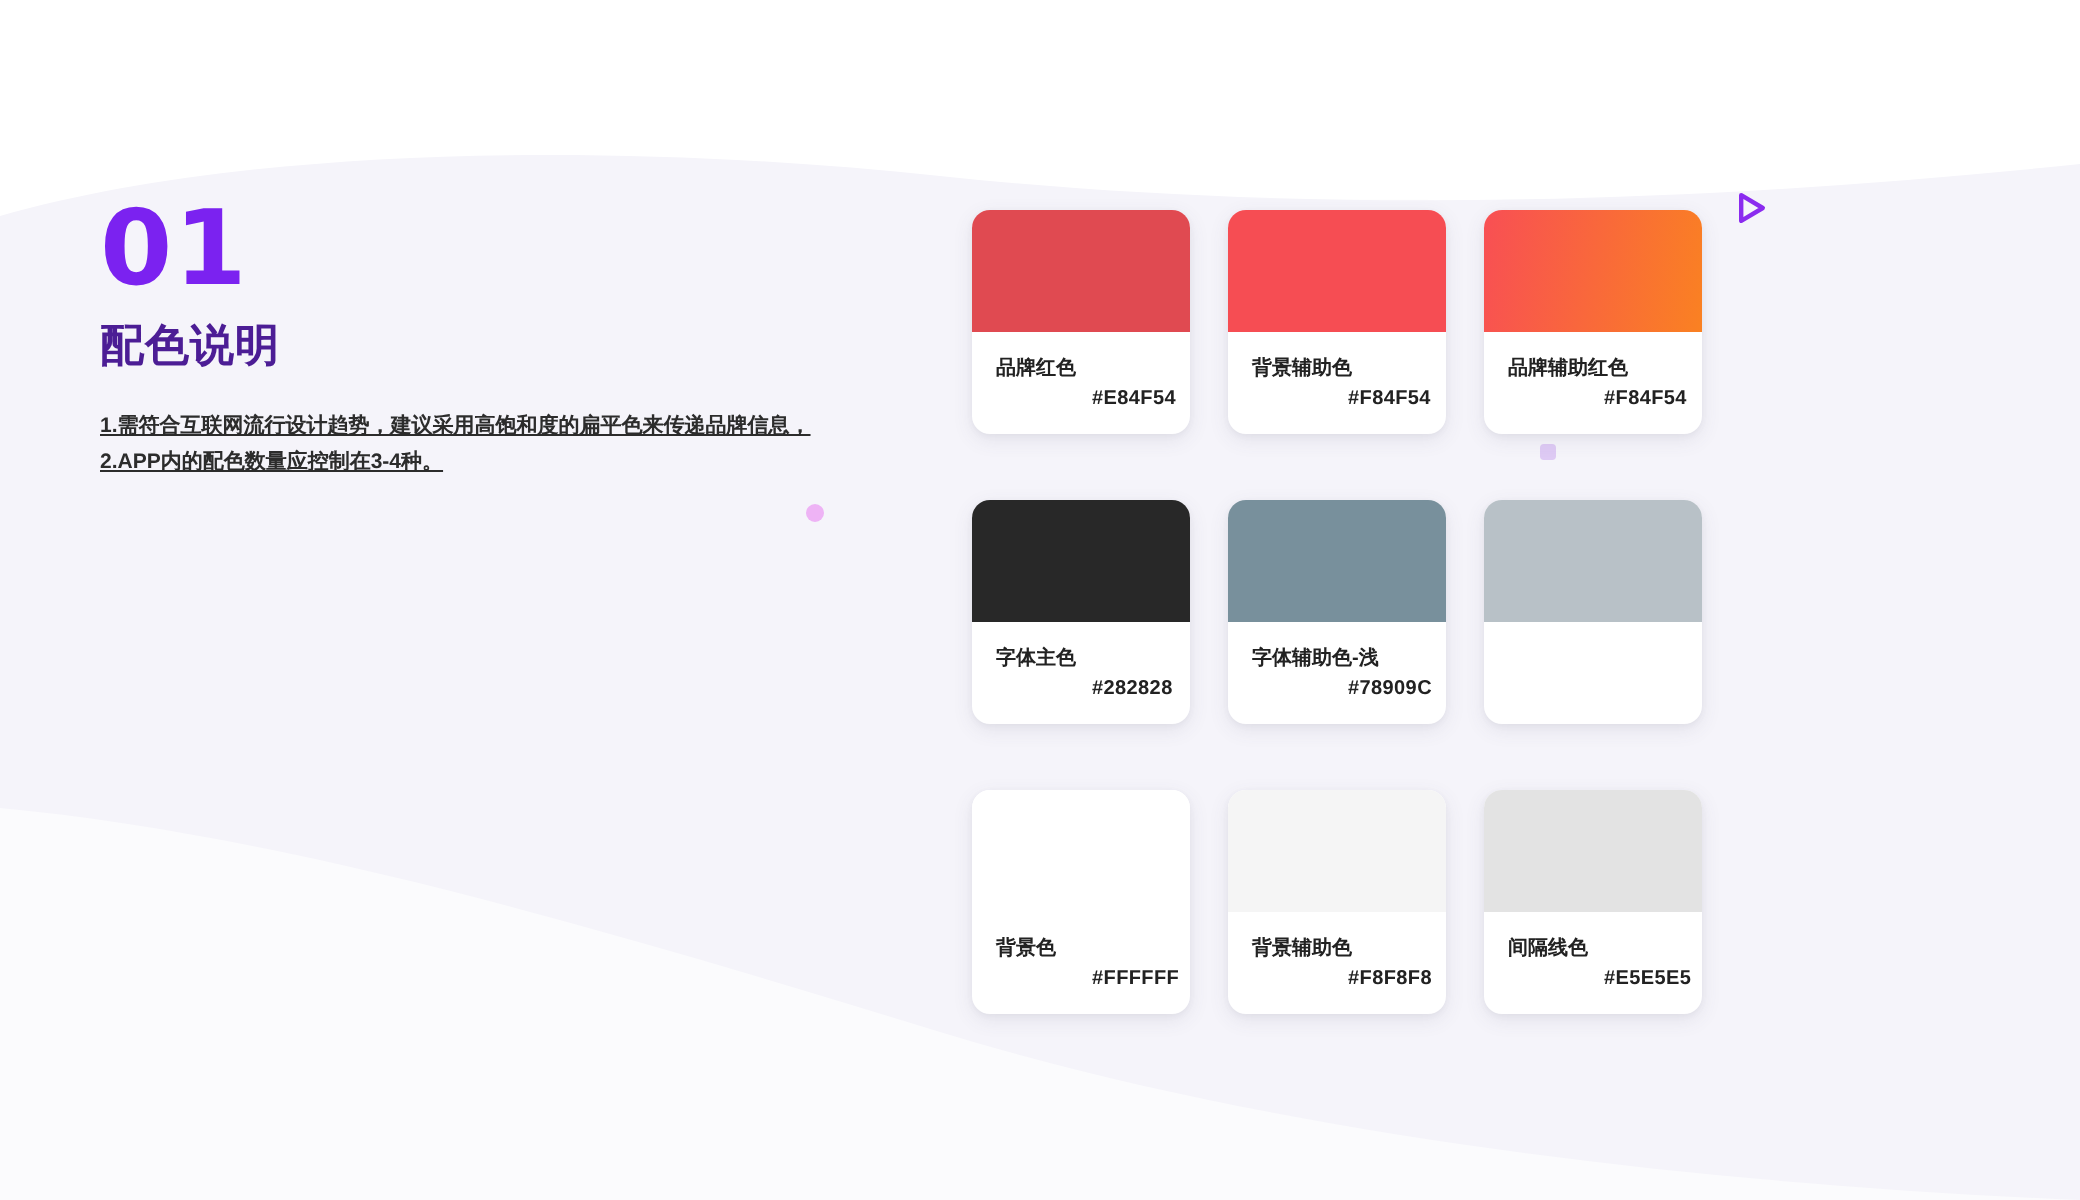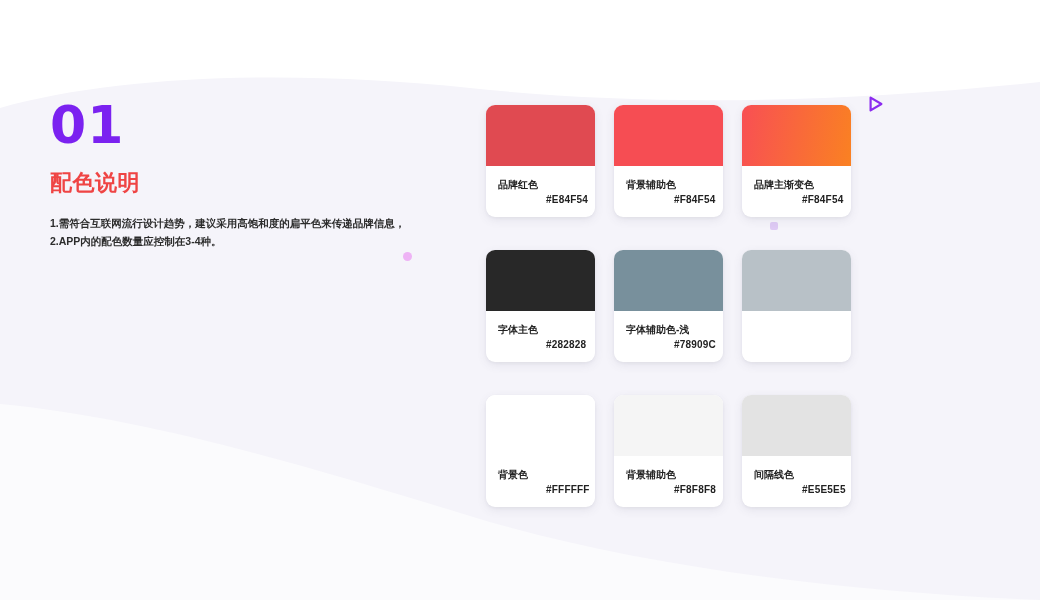--- a/index.html
+++ b/index.html
@@ -34,34 +34,35 @@
   #section-number {
     font-size: 52px;
     line-height: 54px;
     font-weight: bold;
     color: #7B22F0;
     letter-spacing: 1px;
     font-family: "DejaVu Sans", "Liberation Sans", sans-serif;
     margin-top: 36px;
   }
   #section-title {
-    margin-top: 18px;
+    margin-top: 8px;
     font-size: 22px;
     line-height: 26px;
     font-weight: bold;
-    color: #ef4444;
+    color: #4c1d95;
     letter-spacing: 0.5px;
   }
   #section-body {
     margin-top: 18px;
     font-size: 10.5px;
     line-height: 18px;
     color: #2c2c2c;
     font-weight: bold;
     width: 330px;
+    text-decoration: underline;
   }
   #section-body .body-line {
     white-space: nowrap;
   }
 
   
   .deco-dot {
     position: absolute;
     border-radius: 50%;
   }
@@ -180,21 +181,21 @@
     <div class="swatch-color" style="background: rgb(246, 77, 83);"></div>
     <div class="swatch-meta">
       <div class="swatch-name">背景辅助色</div>
       <div class="swatch-hex">#F84F54</div>
     </div>
   </div>
 
   <div class="swatch-card">
     <div class="swatch-color" style="background: linear-gradient(100deg, rgb(248, 79, 84) 0%, rgb(250, 129, 34) 100%);"></div>
     <div class="swatch-meta">
-      <div class="swatch-name">品牌主渐变色</div>
+      <div class="swatch-name">品牌辅助红色</div>
       <div class="swatch-hex">#F84F54</div>
     </div>
   </div>
 
   <div class="swatch-card">
     <div class="swatch-color" style="background: rgb(40, 40, 40);"></div>
     <div class="swatch-meta">
       <div class="swatch-name">字体主色</div>
       <div class="swatch-hex">#282828</div>
     </div>

